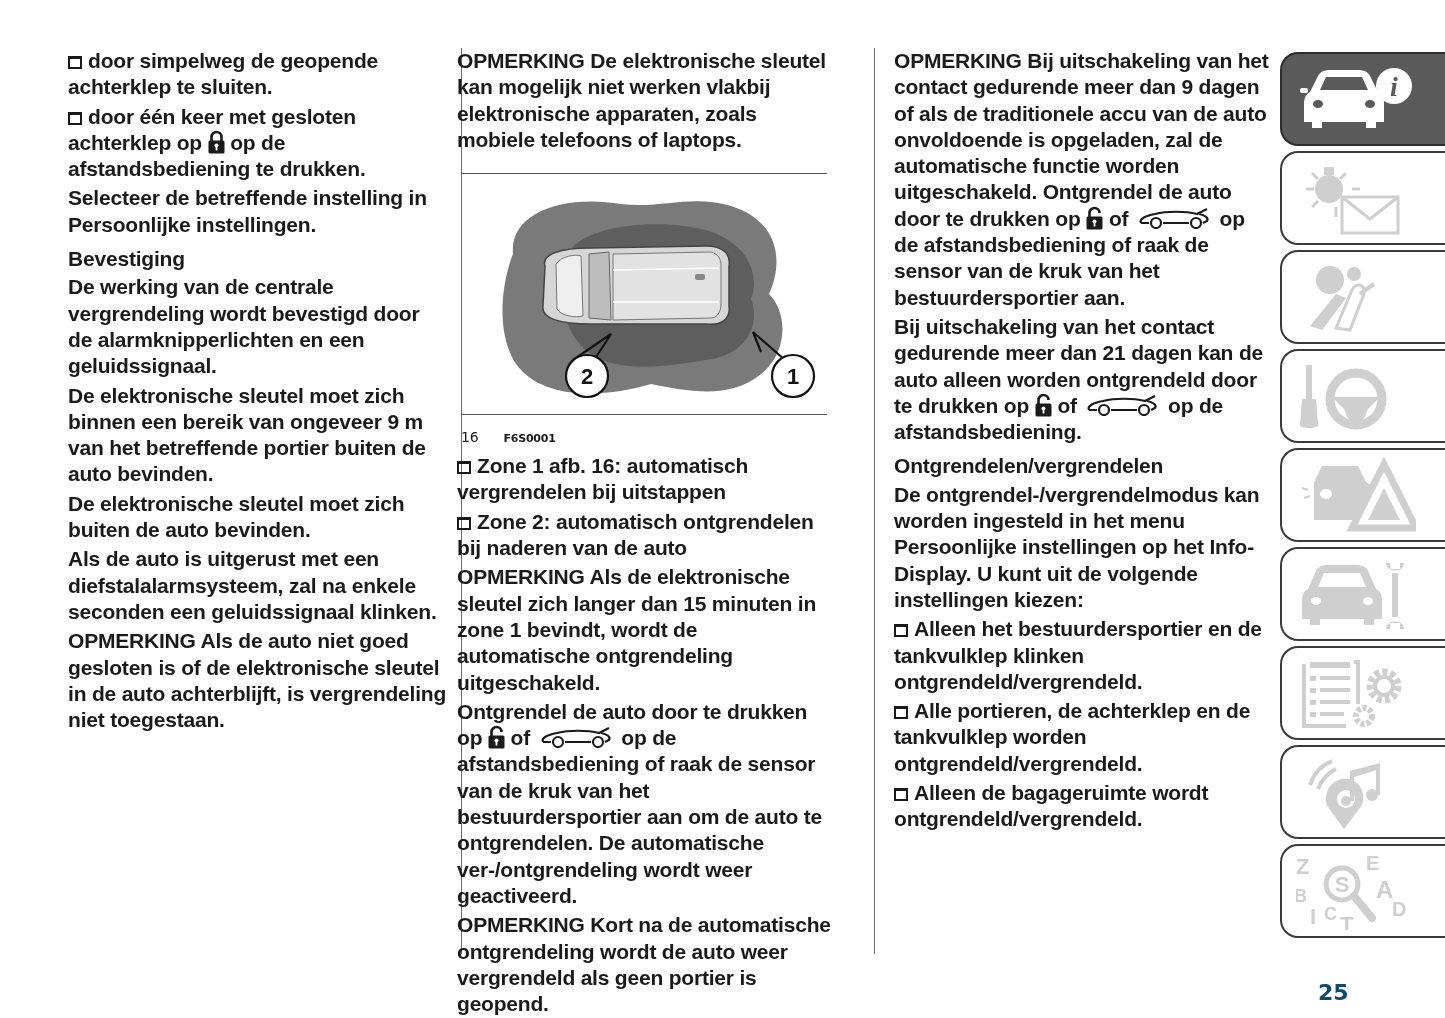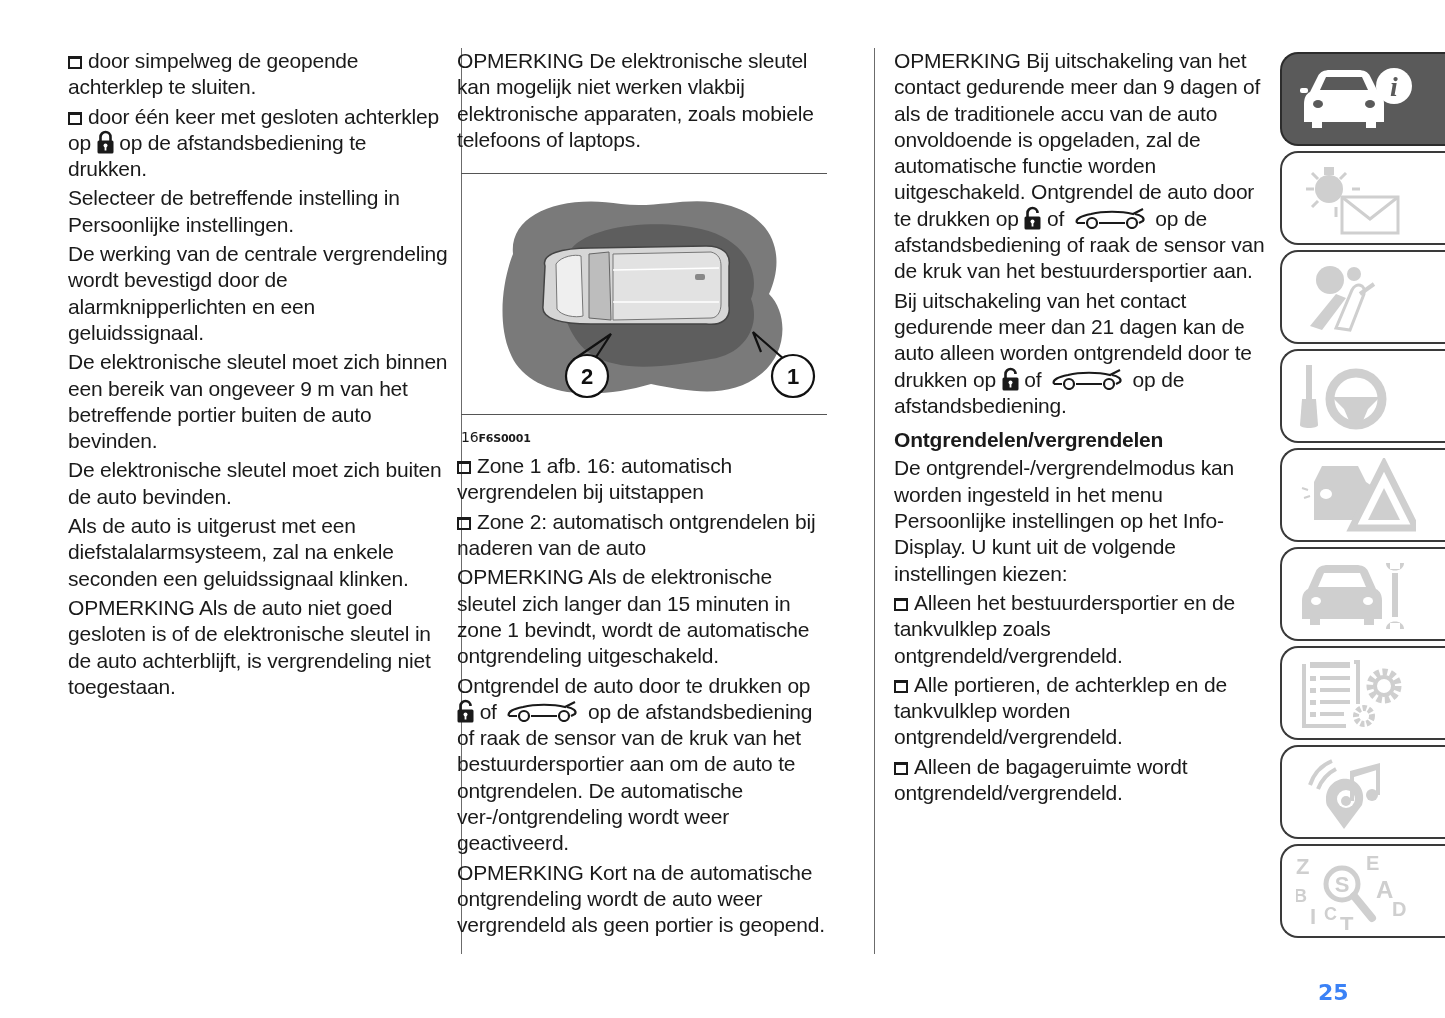--- a/index.html
+++ b/index.html
@@ -6,57 +6,58 @@
   html, body { width: 1445px; height: 1018px; background: #ffffff; overflow: hidden; }
   body { position: relative; font-family: "Liberation Sans", sans-serif; color: #1a1a1a; }
 
   .col { position: absolute; top: 48px; font-size: 21px; line-height: 26.3px; letter-spacing: -0.2px; }
   .col1 { left: 68px; width: 380px; }
   .col2 { left: 457px; width: 375px; }
   .col3 { left: 894px; width: 380px; }
 
   .vrule { position: absolute; top: 48px; width: 1px; height: 906px; background: #6b6b6b; }
 
-  p { margin: 0 0 3px 0; }
+  p { margin: 0 0 3px 0; font-weight: bold; }
   .bullet-sq { display: inline-block; width: 14px; height: 13px; border: 2px solid #1a1a1a; border-top-width: 3px; margin-right: 6px; vertical-align: -1px; position: relative; }
   .sub-h { font-weight: bold; font-size: 21px; margin: 8px 0 2px 0; }
   .main-h { font-family: "DejaVu Sans", sans-serif; font-weight: bold; font-size: 23px; line-height: 26px; letter-spacing: 0.3px; margin: 10px 0 2px 0; text-transform: uppercase; }
 
   .lock { display: inline-block; width: 17px; height: 24px; vertical-align: -4px; }
   .carkey { display: inline-block; width: 74px; height: 22px; vertical-align: -3px; margin: 0 3px; }
 
   .figure { position: relative; width: 366px; margin: 20px 0 8px 4px; }
   .fig-rule-top { height: 1px; background: #555; width: 366px; }
   .fig-img { position: relative; height: 240px; }
   .fig-rule-bot { height: 1px; background: #555; width: 366px; }
   .fig-caption { display: flex; font-size: 13px; margin-top: 14px; height: 16px; line-height: 16px; }
   .fig-num { font-family: "DejaVu Sans", sans-serif; font-size: 14px; }
-  .fig-code { font-family: "DejaVu Sans", sans-serif; font-size: 11px; font-weight: bold; padding-top: 2px; }
+  .fig-code { font-family: "DejaVu Sans", sans-serif; font-size: 11px; font-weight: bold; padding-top: 2px; padding-left: 25px; }
 
   .tabs { position: absolute; left: 1280px; top: 52px; width: 165px; }
   .tab { position: relative; height: 94px; border: 2px solid #3a3a3a; border-right: none; border-radius: 18px 0 0 18px; margin-bottom: 5px; background: #fff; }
   .tab.active { background: #5a5a5a; border-color: #2c2c2c; }
   .tab svg { position: absolute; left: 14px; top: 8px; }
 
-  .page-number { position: absolute; left: 1318px; top: 980px; font-family: "DejaVu Sans", sans-serif; font-weight: bold; font-size: 22px; color: #3b82f6; }
+  .page-number { position: absolute; left: 1318px; top: 980px; font-family: "DejaVu Sans", sans-serif; font-weight: bold; font-size: 22px; color: #0c4a6e; }
 </style>
 </head>
 <body>
 
 <div class="col col1">
   <p><span class="bullet-sq"></span><span>door simpelweg de geopende achterklep te sluiten.</span></p>
   <p><span class="bullet-sq"></span><span>door één keer met gesloten achterklep op</span>
     <svg class="lock" viewBox="0 0 17 24">
         <path d="M3.5 11 V7 a5 5 0 0 1 10 0 V11" fill="none" stroke="#1a1a1a" stroke-width="2.6"></path>
         <rect x="0.5" y="10.5" width="16" height="13" rx="1.5" fill="#1a1a1a"></rect>
         <circle cx="8.5" cy="15.5" r="2" fill="#fff"></circle>
         <rect x="7.6" y="16" width="1.8" height="4.5" fill="#fff"></rect>
       </svg>
     <span>op de afstandsbediening te drukken.</span></p>
   <p>Selecteer de betreffende instelling in Persoonlijke instellingen.</p>
+  <div class="sub-h">Bevestiging</div>
   <p>De werking van de centrale vergrendeling wordt bevestigd door de alarmknipperlichten en een geluidssignaal.</p>
   <p>De elektronische sleutel moet zich binnen een bereik van ongeveer 9 m van het betreffende portier buiten de auto bevinden.</p>
   <p>De elektronische sleutel moet zich buiten de auto bevinden.</p>
   <p>Als de auto is uitgerust met een diefstalalarmsysteem, zal na enkele seconden een geluidssignaal klinken.</p>
   <p>OPMERKING Als de auto niet goed gesloten is of de elektronische sleutel in de auto achterblijft, is vergrendeling niet toegestaan.</p>
 </div>
 
 <div class="vrule" style="left:461px"></div>
 
 <div class="col col2">
@@ -156,21 +157,21 @@
     <svg class="carkey" viewBox="0 0 74 22">
         <path d="M4 16 C2 12 8 9 18 7 C30 4 48 4 60 7 L66 4 L70 2" fill="none" stroke="#1a1a1a" stroke-width="2.2"></path>
         <path d="M4 16 L12 16 M26 16 L52 16 M66 16 L70 14 C72 11 68 8 62 7" fill="none" stroke="#1a1a1a" stroke-width="2.2"></path>
         <circle cx="19" cy="16" r="5" fill="#fff" stroke="#1a1a1a" stroke-width="2.2"></circle>
         <circle cx="59" cy="16" r="5" fill="#fff" stroke="#1a1a1a" stroke-width="2.2"></circle>
       </svg>
     <span>op de afstandsbediening.</span>
   </p>
   <div class="sub-h">Ontgrendelen/vergrendelen</div>
   <p>De ontgrendel-/vergrendelmodus kan worden ingesteld in het menu Persoonlijke instellingen op het Info-Display. U kunt uit de volgende instellingen kiezen:</p>
-  <p><span class="bullet-sq"></span><span>Alleen het bestuurdersportier en de tankvulklep zoals ontgrendeld/vergrendeld.</span></p>
+  <p><span class="bullet-sq"></span><span>Alleen het bestuurdersportier en de tankvulklep klinken ontgrendeld/vergrendeld.</span></p>
   <p><span class="bullet-sq"></span><span>Alle portieren, de achterklep en de tankvulklep worden ontgrendeld/vergrendeld.</span></p>
   <p><span class="bullet-sq"></span><span>Alleen de bagageruimte wordt ontgrendeld/vergrendeld.</span></p>
 </div>
 
 <div class="tabs">
 
   <div class="tab active">
     <svg width="120" height="76" viewBox="0 0 120 76">
       <path d="M14 30 L22 14 C24 10 28 8 34 8 L62 8 C68 8 72 10 74 14 L82 30 C86 32 88 36 88 42 L88 60 L80 60 L80 66 L70 66 L70 60 L26 60 L26 66 L16 66 L16 60 L8 60 L8 42 C8 36 10 32 14 30 Z" fill="#fff"></path>
       <path d="M24 28 L30 15 L66 15 L72 28 Z" fill="#5a5a5a"></path>

